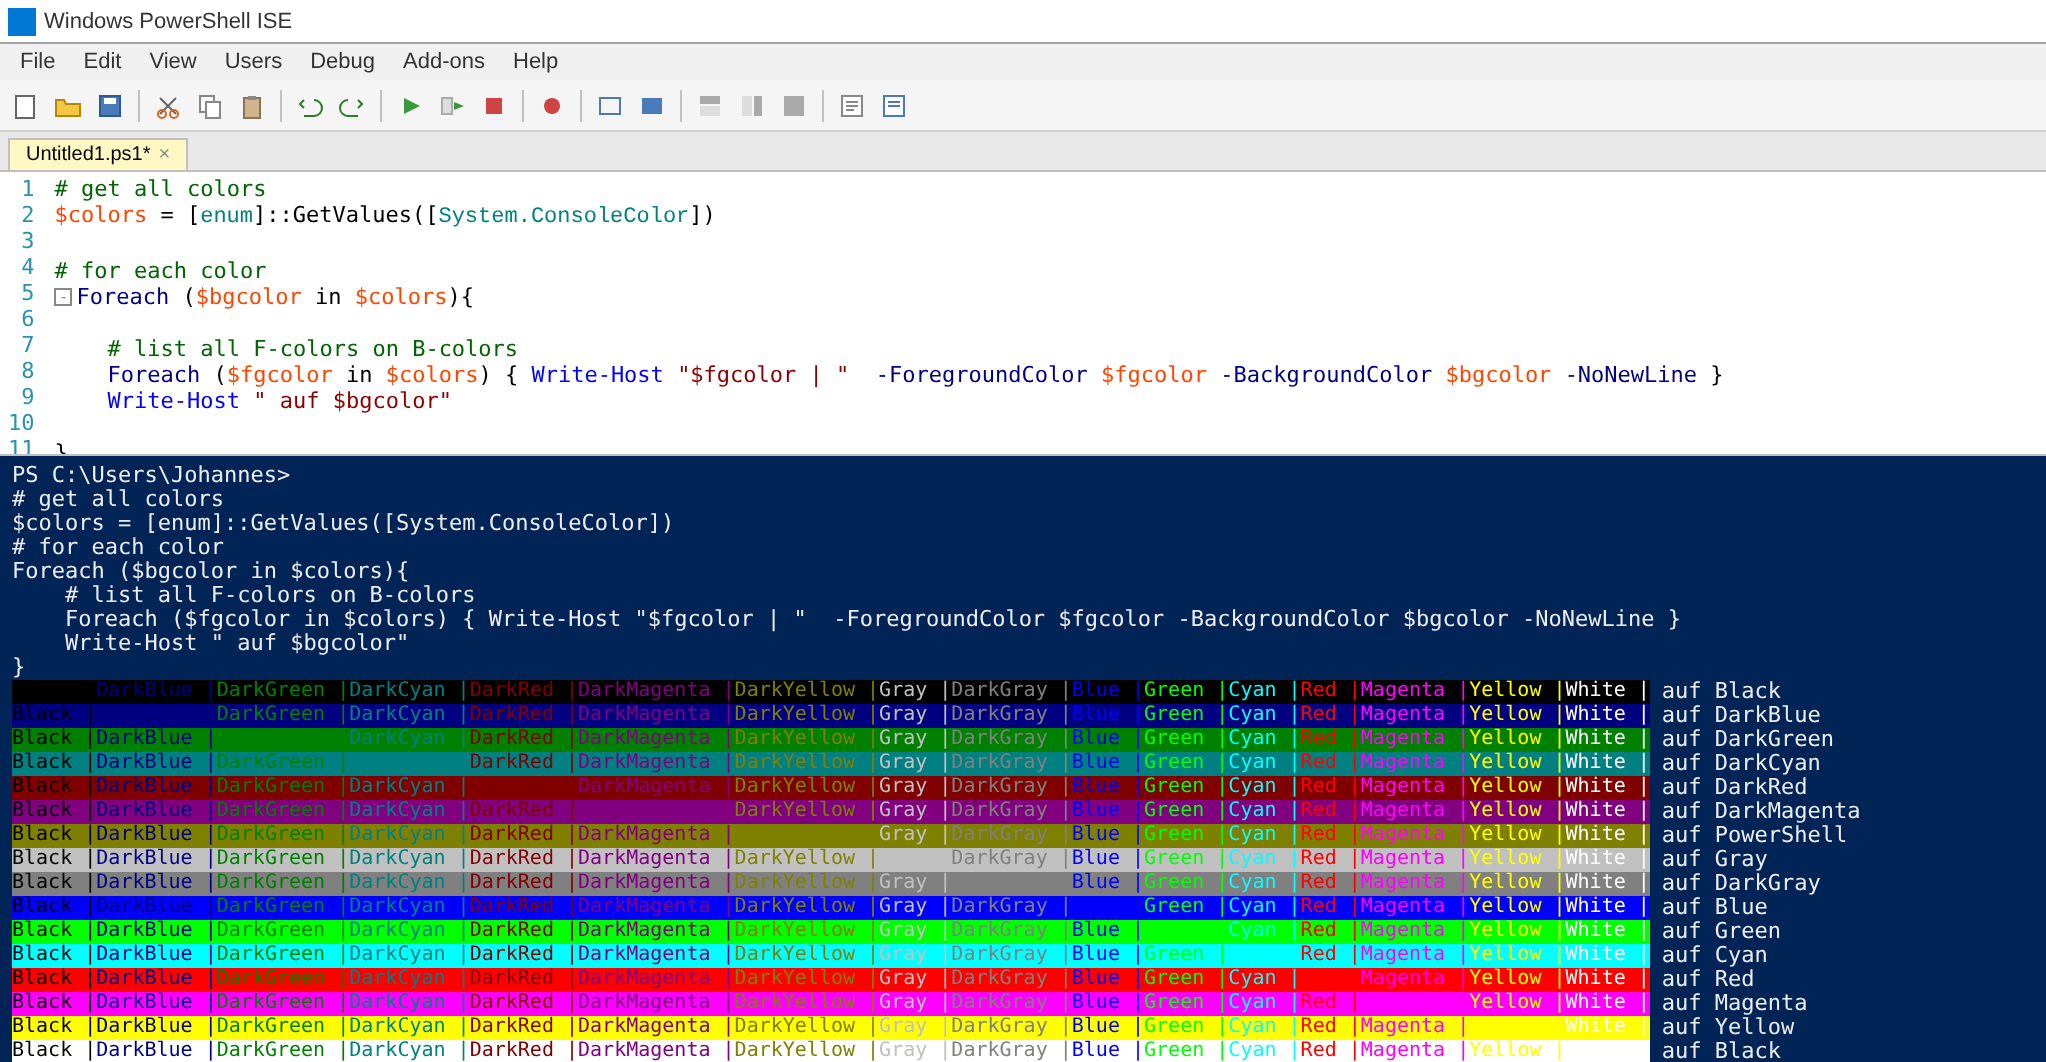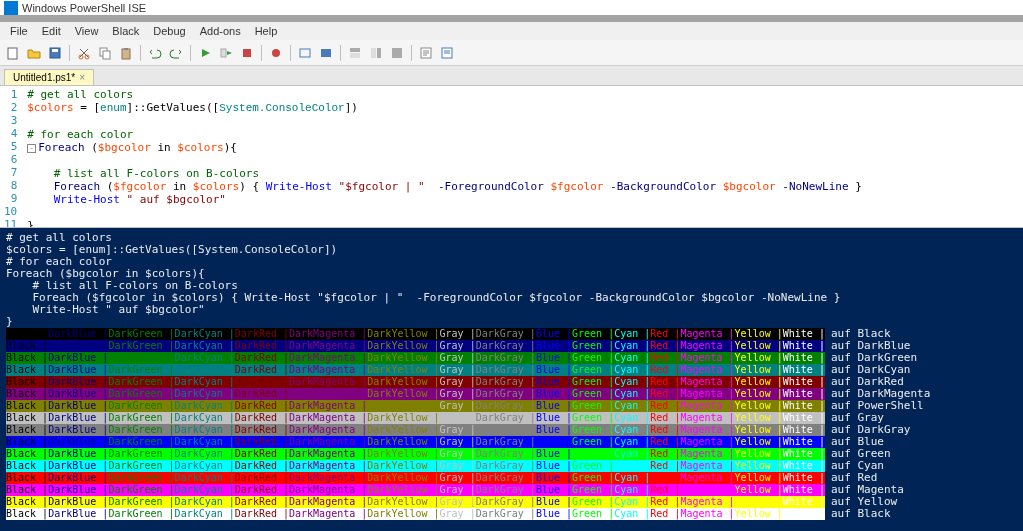--- a/index.html
+++ b/index.html
@@ -1,17 +1,17 @@
 <!DOCTYPE html>
 <html><head>
 <meta charset="utf-8">
 <style>
 * { margin: 0; padding: 0; box-sizing: border-box; }
 body { font-family: "Segoe UI", Tahoma, sans-serif; font-size: 11px; background: #f0f0f0; width: 1023px; height: 531px; overflow: hidden; }
-.titlebar { background: #fff; height: 22px; display: flex; align-items: center; padding: 0 4px; border-bottom: 7px solid #a3a3a3; }
+.titlebar { background: #fff; height: 22px; display: flex; align-items: center; padding: 0 4px; border-bottom: 1px solid #a3a3a3; }
 .titlebar-icon { width: 14px; height: 14px; background: #0078d4; margin-right: 4px; }
 .titlebar-text { font-size: 11px; color: #333; }
 .menubar { background: #f0f0f0; height: 18px; display: flex; align-items: center; padding: 0 4px; gap: 2px; }
 .menubar-item { padding: 1px 6px; cursor: pointer; color: #333; }
 .toolbar { background: #f5f5f5; height: 26px; display: flex; align-items: center; padding: 0 4px; gap: 3px; border-bottom: 1px solid #d0d0d0; }
 .tbtn { width: 18px; height: 18px; display: flex; align-items: center; justify-content: center; cursor: pointer; border-radius: 2px; }
 .tsep { width: 1px; height: 16px; background: #c0c0c0; margin: 0 2px; }
 .tabbar { background: #e8e8e8; height: 20px; display: flex; align-items: flex-end; padding-left: 4px; border-bottom: 1px solid #c0c0c0; }
 .tab { background: #fef9c3; padding: 2px 8px; border: 1px solid #c0c0c0; border-bottom: none; display: flex; align-items: center; gap: 4px; font-size: 10px; }
 .tab-close { cursor: pointer; color: #888; font-size: 10px; }
@@ -41,21 +41,21 @@
 
 <div class="titlebar">
   <span class="titlebar-icon"></span>
   <span class="titlebar-text">Windows PowerShell ISE</span>
 </div>
 
 <div class="menubar" id="menubar">
     <span class="menubar-item">File</span>
     <span class="menubar-item">Edit</span>
     <span class="menubar-item">View</span>
-    <span class="menubar-item">Black</span>
+    <span class="menubar-item">Users</span>
     <span class="menubar-item">Debug</span>
     <span class="menubar-item">Add-ons</span>
     <span class="menubar-item">Help</span>
   </div>
 
 <div class="toolbar">
   <span class="tbtn">
       <svg width="14" height="14">
         <rect x="2" y="2" width="9" height="11" fill="#fff" stroke="#666"></rect>
       </svg>
@@ -187,20 +187,21 @@
       <div>7</div>
       <div>8</div>
       <div>9</div>
       <div>10</div>
       <div>11</div>
     </div>
   <div class="code" id="code"><div><span class="c-comment"># get all colors</span></div><div><span class="c-var">$colors</span><span> = [</span><span class="c-type">enum</span><span>]::GetValues([</span><span class="c-type">System.ConsoleColor</span><span>])</span></div><div>&nbsp;</div><div><span class="c-comment"># for each color</span></div><div><span class="fold">-</span><span class="c-kw">Foreach</span><span> (</span><span class="c-var">$bgcolor</span><span> in </span><span class="c-var">$colors</span><span>){</span></div><div>&nbsp;</div><div><span>    </span><span class="c-comment"># list all F-colors on B-colors</span></div><div><span>    </span><span class="c-kw">Foreach</span><span> (</span><span class="c-var">$fgcolor</span><span> in </span><span class="c-var">$colors</span><span>) { </span><span class="c-cmd">Write-Host</span><span> </span><span class="c-str">"$fgcolor | "</span><span>  </span><span class="c-param">-ForegroundColor</span><span> </span><span class="c-var">$fgcolor</span><span> </span><span class="c-param">-BackgroundColor</span><span> </span><span class="c-var">$bgcolor</span><span> </span><span class="c-param">-NoNewLine</span><span> }</span></div><div><span>    </span><span class="c-cmd">Write-Host</span><span> </span><span class="c-str">" auf $bgcolor"</span></div><div>&nbsp;</div><div><span>}</span></div></div>
 </div>
 
 <div class="console" id="console">
+    <div class="console-line">PS C:\Users\Johannes&gt;</div>
     <div class="console-line"># get all colors</div>
     <div class="console-line">$colors = [enum]::GetValues([System.ConsoleColor])</div>
     <div class="console-line"></div>
     <div class="console-line"># for each color</div>
     <div class="console-line">Foreach ($bgcolor in $colors){</div>
     <div class="console-line"></div>
     <div class="console-line">    # list all F-colors on B-colors</div>
     <div class="console-line">    Foreach ($fgcolor in $colors) { Write-Host "$fgcolor | "  -ForegroundColor $fgcolor -BackgroundColor $bgcolor -NoNewLine }</div>
     <div class="console-line">    Write-Host " auf $bgcolor"</div>
     <div class="console-line"></div>

